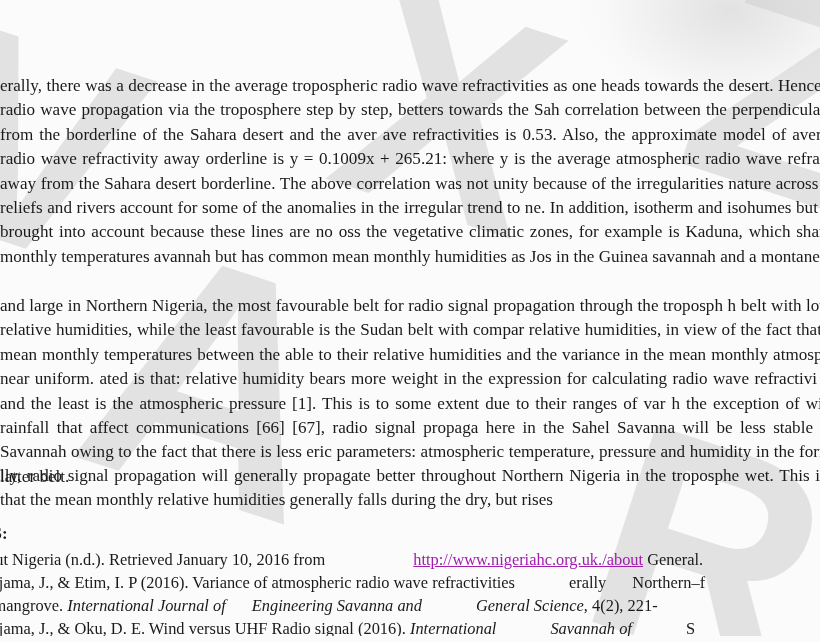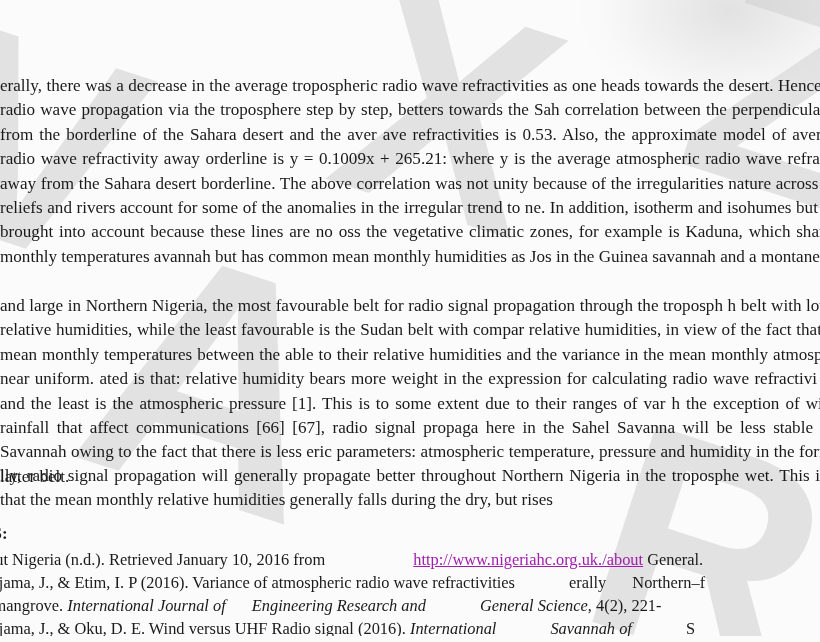--- a/index.html
+++ b/index.html
@@ -180,21 +180,21 @@
 
       <div class="ref-item">
         <span>About Nigeria (n.d.). Retrieved January 10, 2016 from</span><span class="gap-lg"></span><a class="ref-link" href="#">http://www.nigeriahc.org.uk./about</a>&nbsp;<span>General.</span>
       </div>
 
       <div class="ref-item">
         <span>Amajama, J., &amp; Etim, I. P (2016). Variance of atmospheric radio wave refractivities</span><span class="gap"></span><span>erally</span><span class="gap-sm"></span><span>Northern–f</span>
       </div>
 
       <div class="ref-item" style="text-indent:0;">
-        <span>ah to the mangrove.</span>&nbsp;<span class="it">International Journal of</span><span class="gap-sm"></span><span class="it">Engineering Research and</span><span class="gap"></span><span class="it">General Science</span><span>, 4(2), 221-</span>
+        <span>ah to the mangrove.</span>&nbsp;<span class="it">International Journal of</span><span class="gap-sm"></span><span class="it">Engineering Savanna and</span><span class="gap"></span><span class="it">General Science</span><span>, 4(2), 221-</span>
       </div>
 
       <div class="ref-item">
         <span>Amajama, J., &amp; Oku, D. E. Wind versus UHF Radio signal (2016).</span>&nbsp;<span class="it">International</span><span class="gap"></span><span class="it">Savannah of</span><span class="gap"></span><span>S</span>
       </div>
 
     </div>
   </div>
 
   <div class="fade-bottom"></div>

